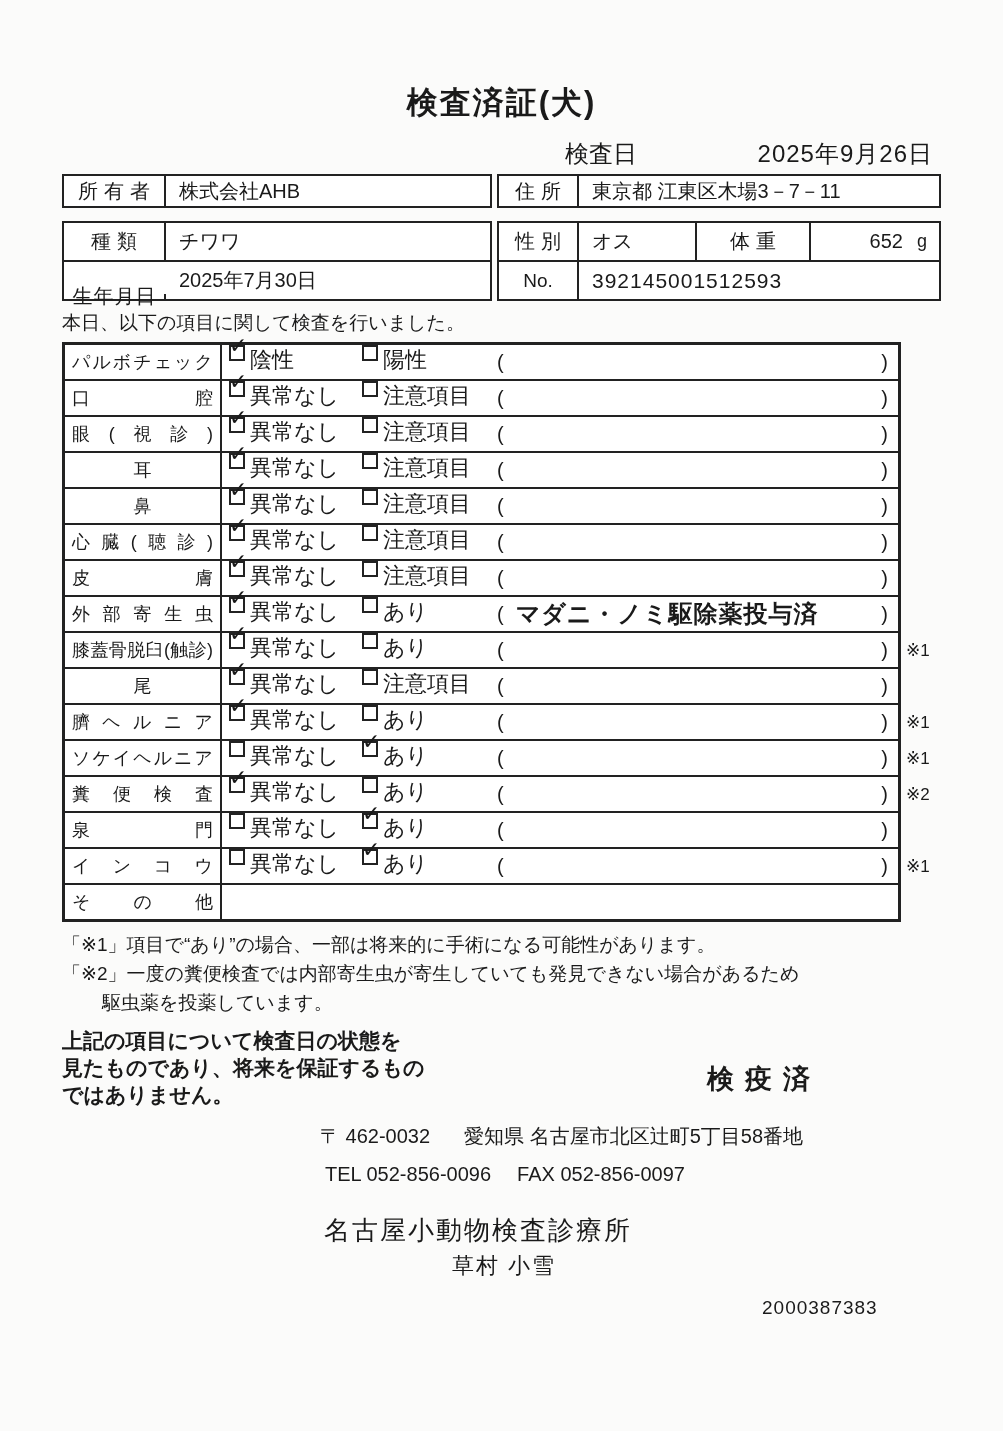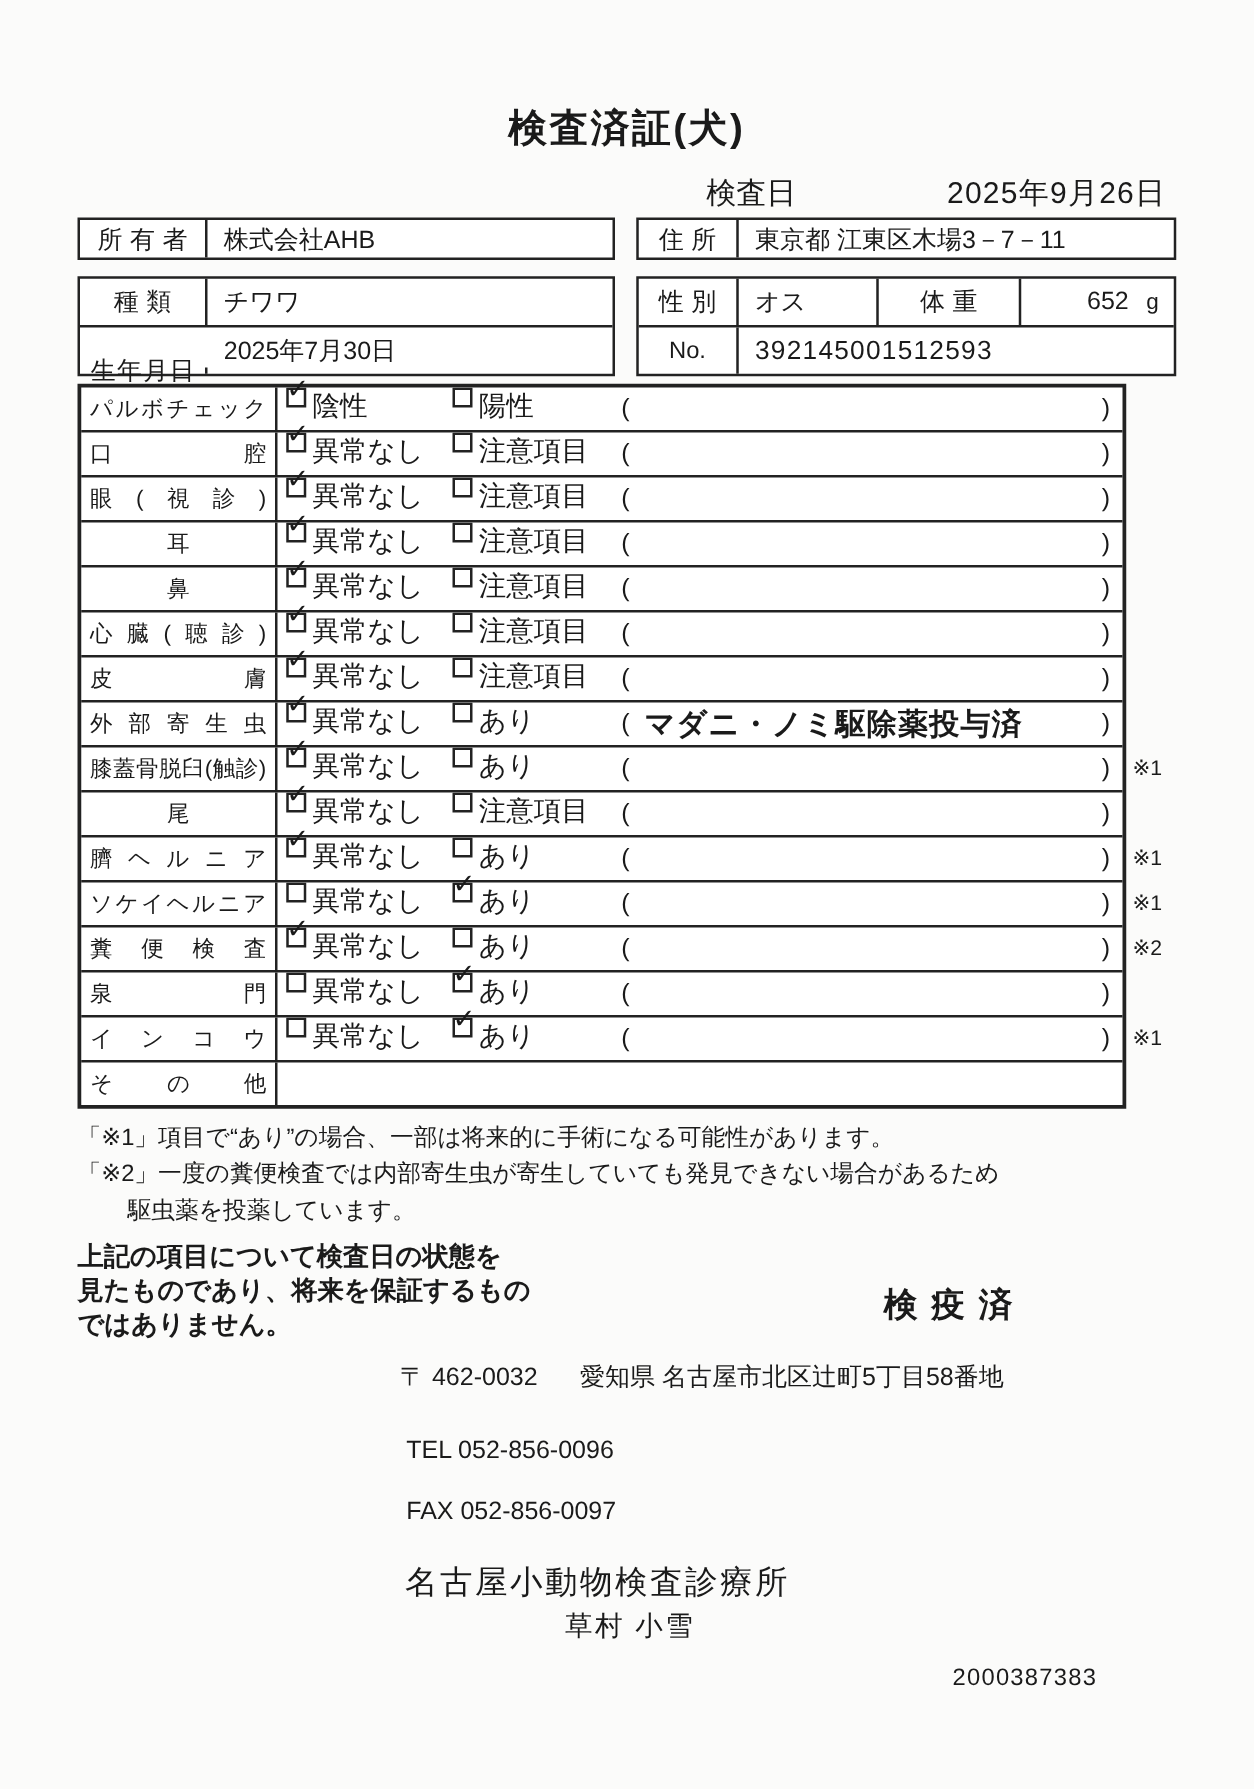--- a/index.html
+++ b/index.html
@@ -12,21 +12,21 @@
   }
   .page{padding:0 62px;box-sizing:border-box;position:relative;}
 
   
   .title{margin-top:82px;text-align:center;font-size:31px;font-weight:600;letter-spacing:2px;}
   .date-row{position:relative;height:28px;margin-top:14px;font-size:24px;}
   .date-label{position:absolute;left:503px;top:0;}
   .date-value{position:absolute;right:8px;top:0;letter-spacing:1px;}
 
   
-  .band{display:flex;gap:17px;}
+  .band{display:flex;gap:5px;}
   .band1{margin-top:8px;}
   .band2{margin-top:13px;}
   .box{border:2px solid #222;background:#fff;}
   .boxA{width:430px;box-sizing:border-box;}
   .boxB{flex:1;box-sizing:border-box;}
   .hrow{display:flex;height:34px;align-items:stretch;}
   .band2 .hrow{height:37px;}
   .hrow + .hrow{border-top:2px solid #222;}
   .lab{border-right:2px solid #222;display:flex;align-items:center;justify-content:center;
        font-size:20px;letter-spacing:6px;text-indent:6px;box-sizing:border-box;flex:none;}
@@ -68,21 +68,21 @@
   .fnote{margin-top:3px;}
   .fnote-cont{margin-left:40px;}
 
   
   .disc-wrap{position:relative;margin-top:11px;height:92px;}
   .disclaimer{font-size:21px;font-weight:700;line-height:27px;white-space:pre-line;}
   .stamp{position:absolute;left:645px;top:34px;font-size:27px;letter-spacing:11px;font-weight:600;}
 
   
   .postal-line{margin-top:4px;margin-left:258px;font-size:20px;display:flex;gap:34px;}
-  .tel-line{margin-top:34px;margin-left:263px;font-size:20px;display:flex;gap:26px;flex-direction:column;}
+  .tel-line{margin-top:13px;margin-left:263px;font-size:20px;display:flex;gap:26px;}
   .clinic-name{margin-top:27px;margin-left:262px;font-size:26px;letter-spacing:2px;}
   .vet-name{margin-top:3px;margin-left:390px;font-size:22px;letter-spacing:2px;}
   .serial{margin-top:16px;margin-left:700px;font-size:19px;letter-spacing:1px;}
 </style>
 </head>
 <body>
 
 <div class="page">
 
   <div class="title">検査済証(犬)</div>
@@ -124,20 +124,21 @@
           <span class="wunit">g</span>
         </div>
       </div>
       <div class="hrow">
         <div class="lab labB no-lab">No.</div>
         <div class="val noval">392145001512593</div>
       </div>
     </div>
   </div>
 
+  <div class="intro">本日、以下の項目に関して検査を行いました。</div>
 
   <div class="ctable">
 
     <div class="crow">
       <div class="c-label chars">
           <span>パ</span>
           <span>ル</span>
           <span>ボ</span>
           <span>チ</span>
           <span>ェ</span>

